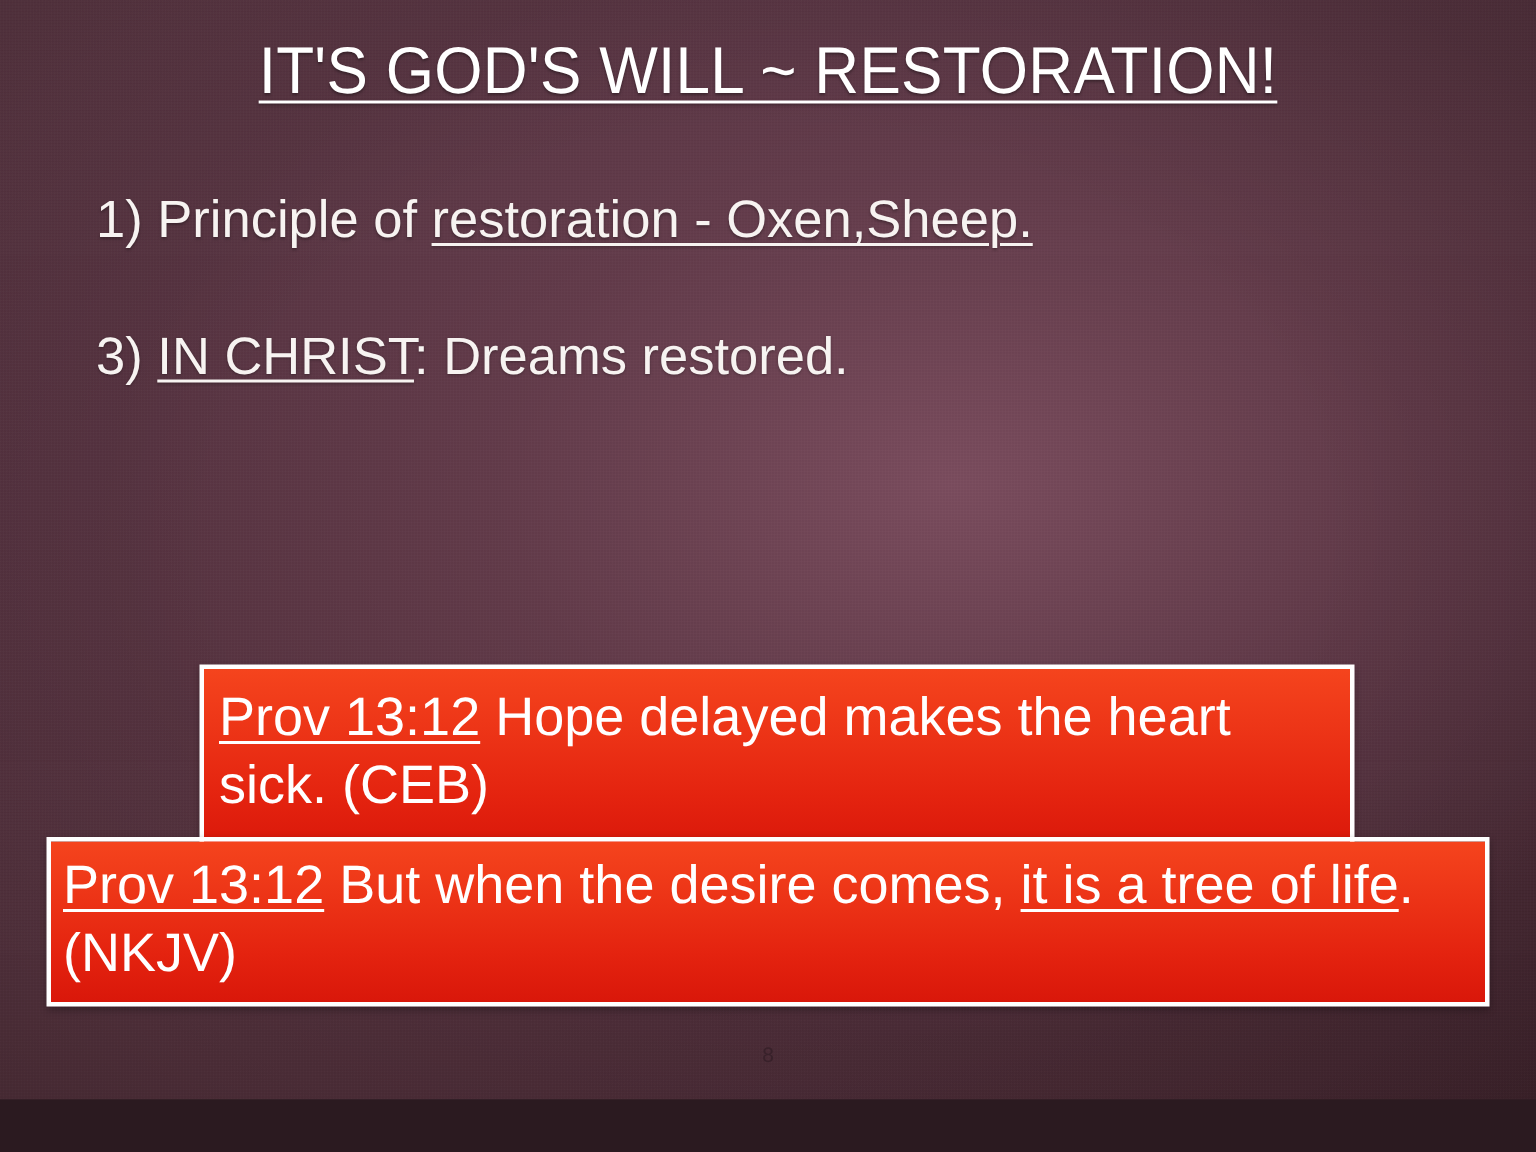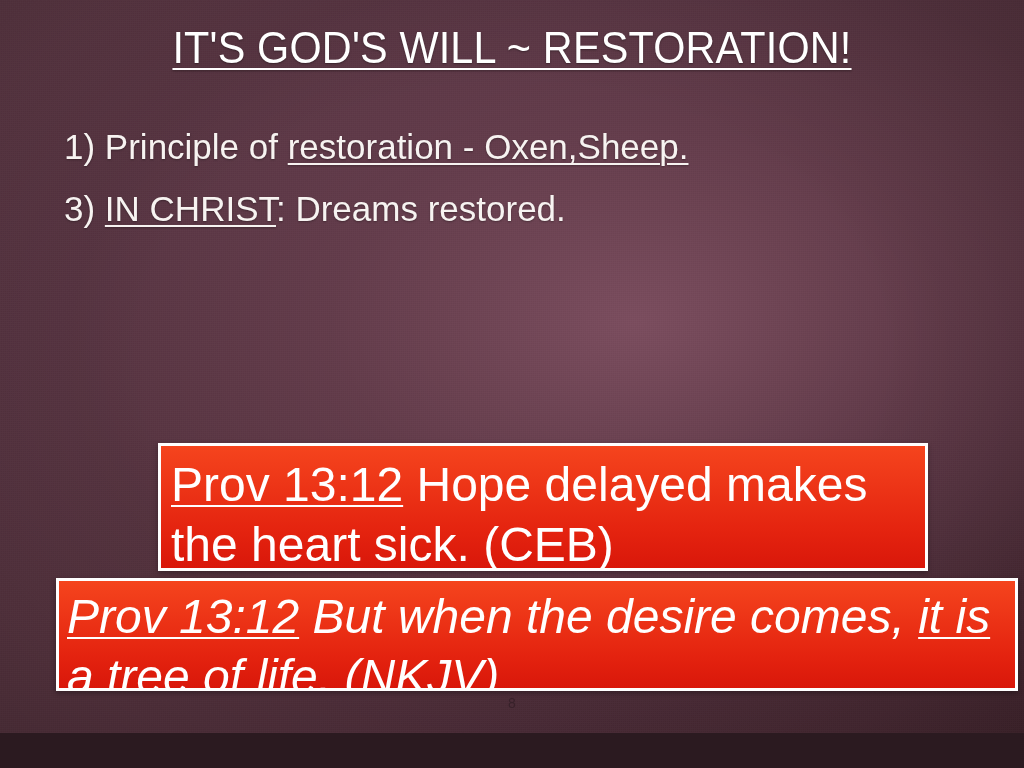--- a/index.html
+++ b/index.html
@@ -71,54 +71,52 @@
   #body-lines {
     left: 64px;
     top: 128px;
     width: 930px;
     color: #f7f3f1;
     font-size: 35px;
     line-height: 1.06;
     font-weight: 400;
     text-shadow: 0 1px 2px rgba(0,0,0,0.30);
   }
-  .body-line { margin-bottom: 25px; white-space: nowrap; }
+  .body-line { margin-bottom: 54px; white-space: nowrap; }
   .body-line .u { text-decoration: underline; text-underline-offset: 4px; text-decoration-thickness: 2px; }
 
   
   .redbox {
     box-sizing: border-box;
     border: 3px solid #ffffff;
     background: linear-gradient(180deg, #f5441d 0%, #ee3718 28%, #e4230f 70%, #d9170a 100%);
     color: #ffffff;
-    font-size: 48px;
+    font-size: 36px;
     line-height: 1.26;
     font-weight: 400;
     box-shadow: 0 2px 5px rgba(0,0,0,0.30);
     overflow: hidden;
-    margin-left: 25px;
   }
   .redbox .u { text-decoration: underline; text-underline-offset: 4px; text-decoration-thickness: 2px; }
 
   #redbox-ceb {
     left: 133px;
     top: 443px;
     width: 770px;
     height: 128px;
     padding: 9px 10px 0 10px;
     z-index: 4;
   }
   #redbox-nkjv {
     left: 31px;
-    top: 578px;
+    top: 558px;
     width: 962px;
     height: 113px;
     padding: 6px 0 0 8px;
     z-index: 5;
-    font-style: italic;
   }
 
   
   #page-number {
     left: 0;
     right: 0;
     bottom: 22px;
     text-align: center;
     color: #38212a;
     font-size: 14px;

